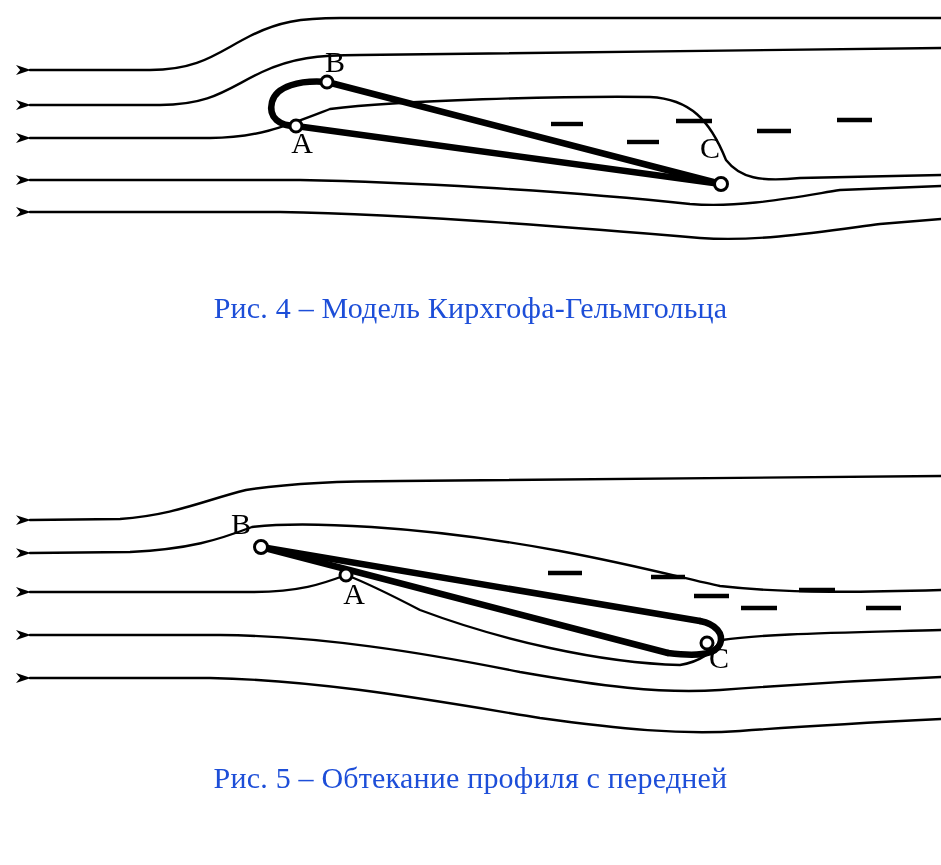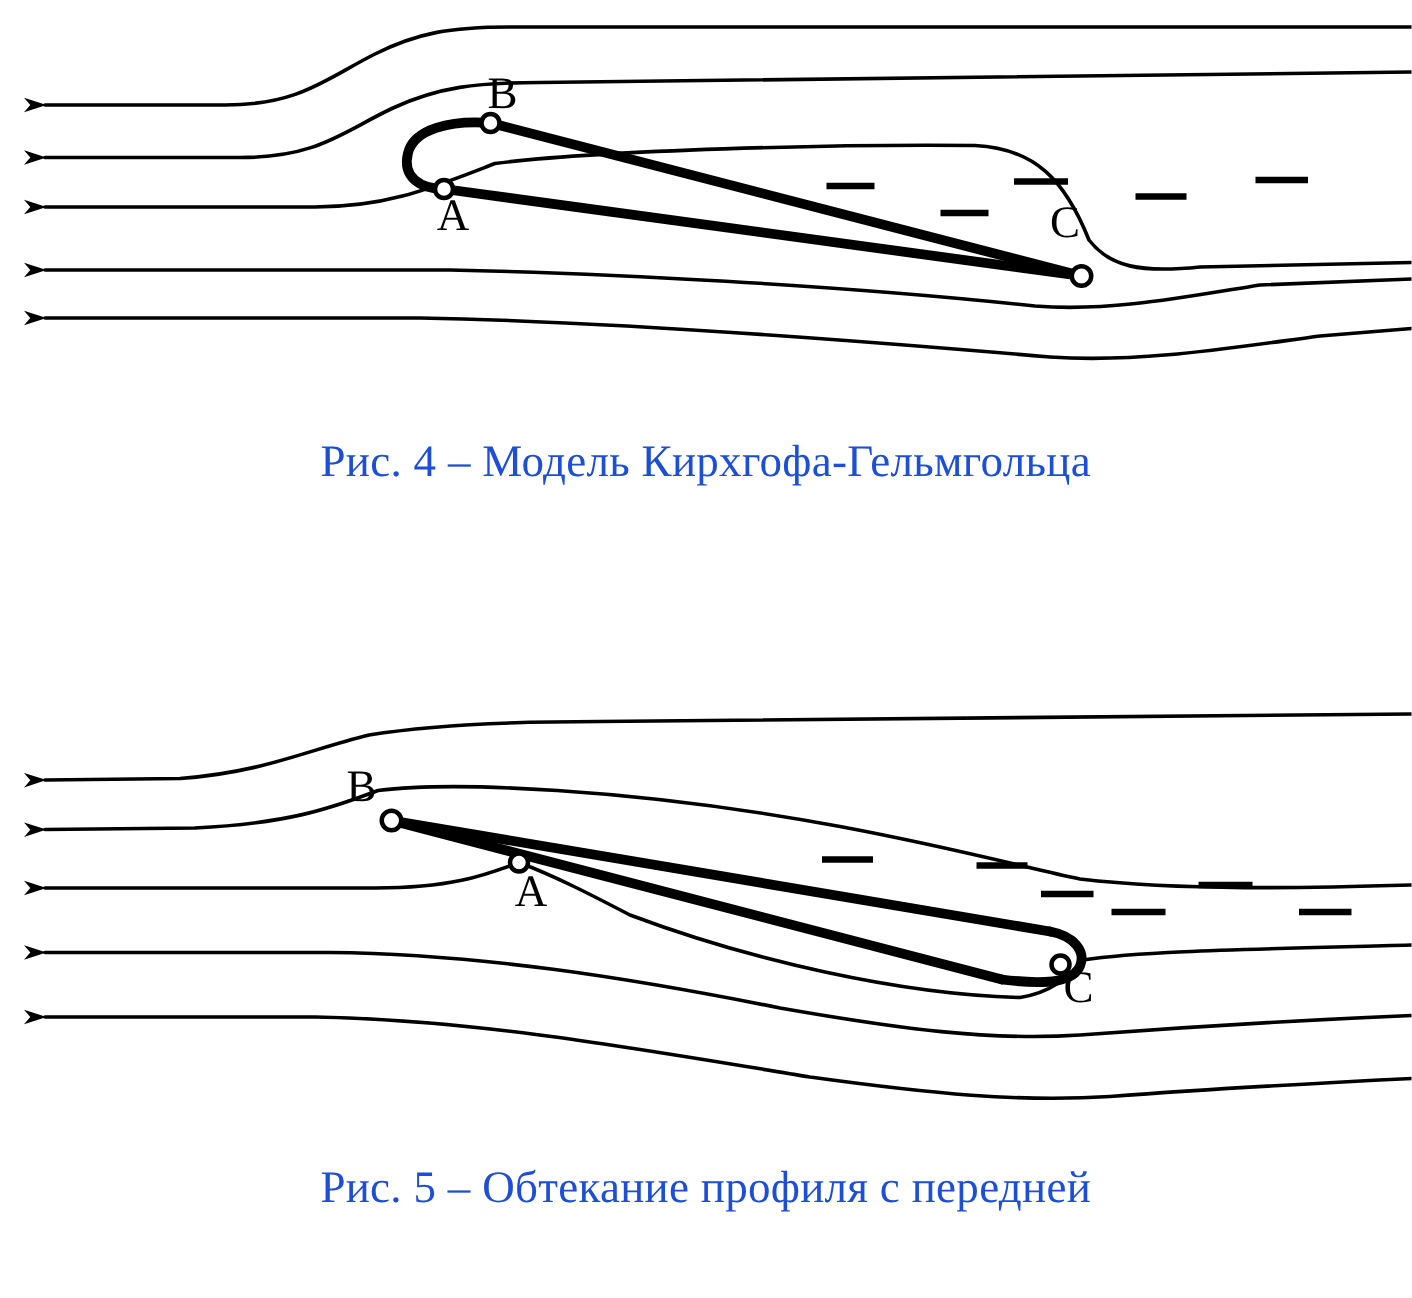--- a/index.html
+++ b/index.html
@@ -39,21 +39,21 @@
   .caption {
     width: 941px;
     text-align: center;
     font-family: "Liberation Serif", serif;
     font-size: 30px;
     line-height: 40px;
     color: #1d4ed8;
     letter-spacing: 0.2px;
   }
   #figure-1-caption { position: absolute; top: 288px; left: 0; }
-  #figure-2-caption { position: absolute; top: 332px; left: 0; font-family: Liberation Serif, serif; }
+  #figure-2-caption { position: absolute; top: 318px; left: 0; font-family: Liberation Serif, serif; }
   .caption-line { display: block; white-space: nowrap; }
 </style>
 </head>
 <body>
 
 <div class="page">
 
   <div class="figure-block" id="figure-1-block">
 
     <svg class="diagram-svg" id="figure-1-svg" viewBox="0 0 941 270" xmlns="http://www.w3.org/2000/svg">

